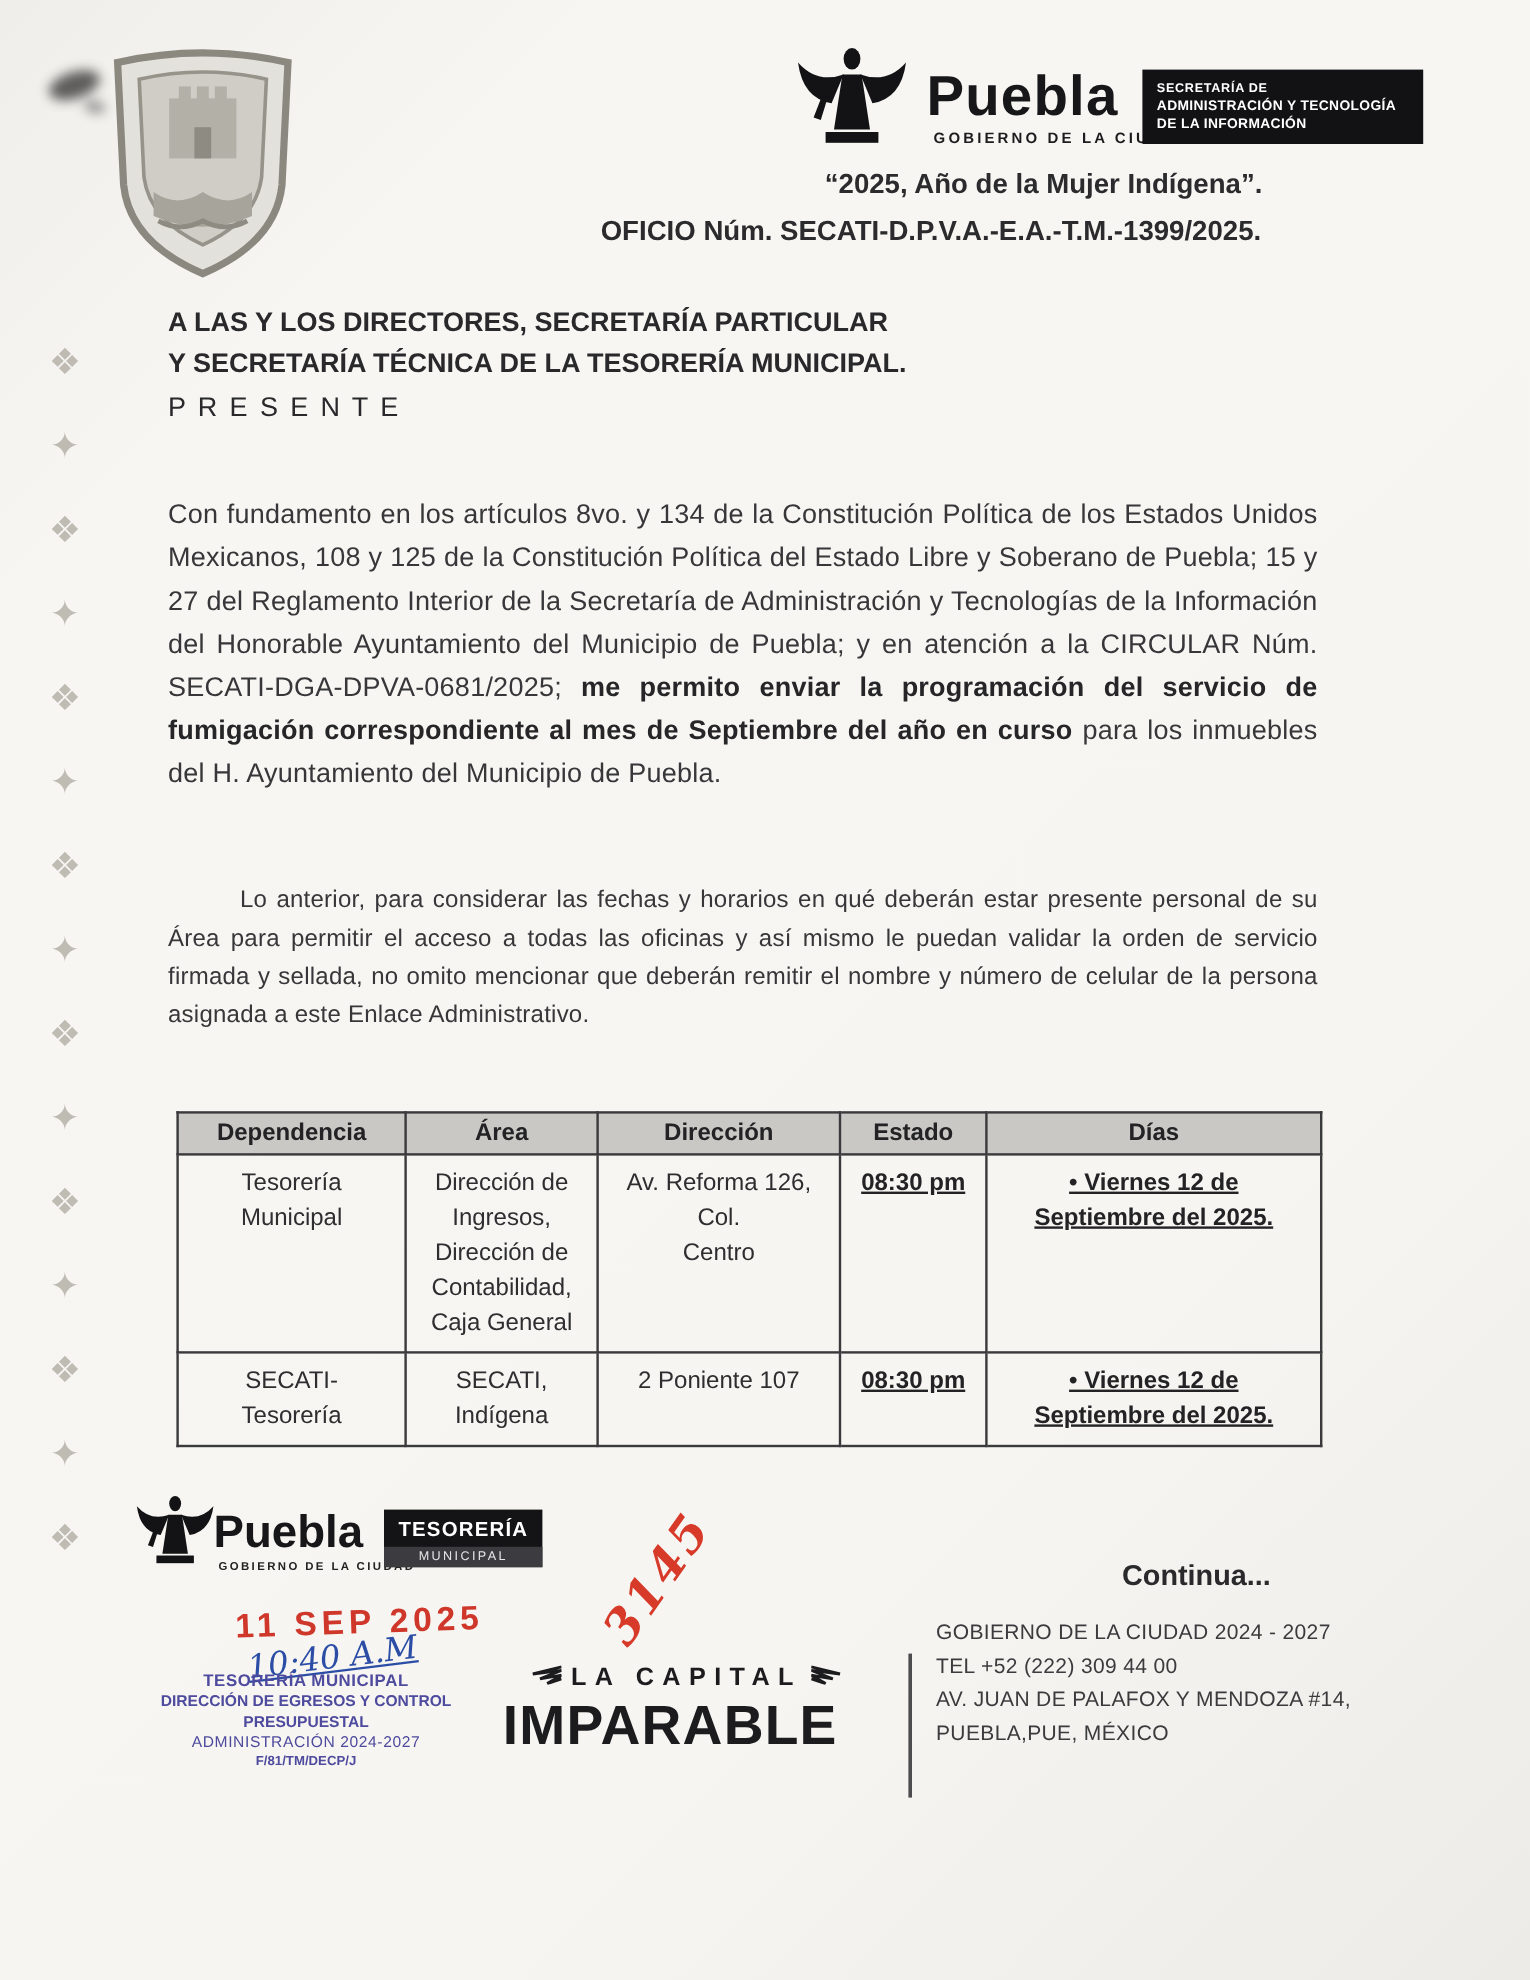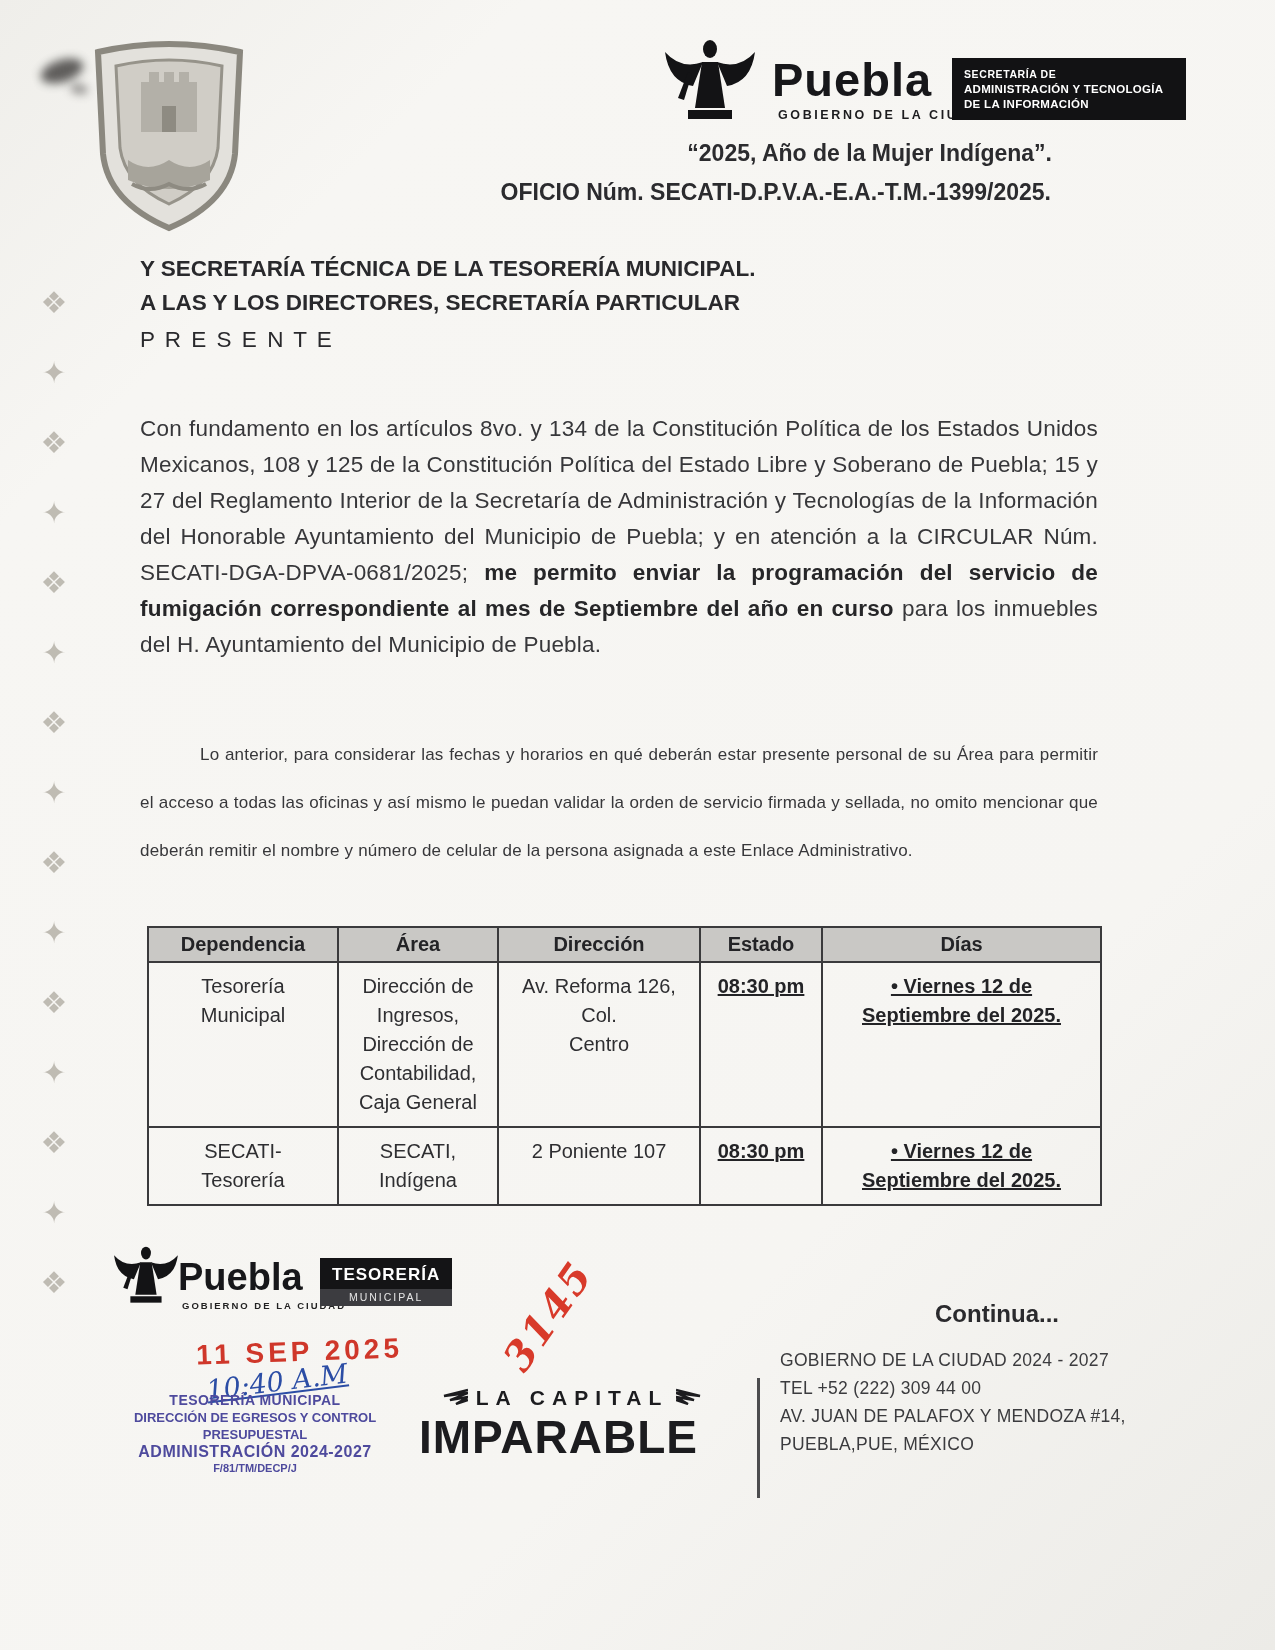--- a/index.html
+++ b/index.html
@@ -29,21 +29,21 @@
   .sec-box .l2,.sec-box .l3{font-size:11.5px;font-weight:800;letter-spacing:.3px;}
   .motto{position:absolute;right:223px;top:140px;font-size:23px;font-weight:700;color:#2b2b2e;}
   .oficio{position:absolute;right:224px;top:179px;font-size:23px;font-weight:700;color:#2b2b2e;}
   
   .addressee{position:absolute;left:140px;top:252px;font-size:22.5px;font-weight:700;
     line-height:34px;color:#29292c;}
   .presente{margin-top:3px;font-weight:400;letter-spacing:2px;}
   
   .p1{position:absolute;left:140px;top:388px;width:958px;font-size:22.5px;line-height:36px;
     text-align:justify;color:#37373a;letter-spacing:.2px;}
-  .p2{position:absolute;left:140px;top:714px;width:958px;font-size:17px;line-height:48px;
+  .p2{position:absolute;left:140px;top:714px;width:958px;font-size:20px;line-height:32px;
     text-align:justify;color:#37373a;letter-spacing:.2px;text-indent:60px;}
   .bold-run{font-weight:700;color:#262628;}
   
   table.sched{position:absolute;left:147px;top:926px;border-collapse:collapse;
     font-size:20px;color:#2e2e31;}
   .sched th{background:#c9c8c5;border:2.5px solid #3a3a3c;font-size:20px;font-weight:700;
     padding:5px 15px;color:#232326;}
   .sched td{border:2.5px solid #3a3a3c;padding:9px 6px;text-align:center;vertical-align:top;
     line-height:29px;white-space:pre-line;}
   .cell-strong{font-weight:700;text-decoration:underline;text-decoration-thickness:2px;color:#232326;}
@@ -56,21 +56,21 @@
   .badge .b2{background:#3c3c40;color:#e6e6e6;font-size:10.5px;letter-spacing:2px;margin:4px -12px 0 -12px;padding:2px 0 3px;}
   
   .date-stamp{position:absolute;left:196px;top:1336px;color:#cf372a;font-size:28px;font-weight:700;
     letter-spacing:4px;transform:rotate(-2deg);}
   .time-hand{position:absolute;left:206px;top:1366px;color:#2b4da5;font-size:27px;font-style:italic;
     font-family:"DejaVu Serif", serif;transform:rotate(-7deg);text-decoration:underline;}
   .office-stamp{position:absolute;left:110px;top:1392px;width:290px;text-align:center;
     color:#4e4a9d;line-height:17px;}
   .office-stamp .o1{font-size:14px;font-weight:800;letter-spacing:.5px;}
   .office-stamp .o2,.office-stamp .o3{font-size:13px;font-weight:800;}
-  .office-stamp .o4{font-size:16px;font-weight:700;letter-spacing:.5px;}
+  .office-stamp .o4{font-size:13px;font-weight:400;letter-spacing:.5px;}
   .office-stamp .o5{font-size:11px;font-weight:700;}
   .folio{position:absolute;left:486px;top:1292px;color:#d83a2a;font-size:40px;font-weight:600;
     font-style:italic;letter-spacing:3px;transform:rotate(-55deg);font-family:"DejaVu Serif", serif;}
   .continua{position:absolute;right:216px;top:1300px;font-size:24px;font-weight:800;color:#2a2a2d;}
   
   .slogan{position:absolute;left:419px;top:1386px;width:306px;text-align:left;color:#1c1c1f;}
   .slogan-top{display:flex;align-items:center;justify-content:center;gap:8px;font-size:21px;
     font-weight:800;letter-spacing:7px;}
   .slogan-bottom{font-size:46px;font-weight:800;letter-spacing:1px;margin-top:0px;}
   .v-divider{position:absolute;left:757px;top:1378px;width:2.5px;height:120px;background:#4c4c4e;}
@@ -130,22 +130,22 @@
   <div class="sec-box">
     <div class="l1">SECRETARÍA DE</div>
     <div class="l2">ADMINISTRACIÓN Y TECNOLOGÍA</div>
     <div class="l3">DE LA INFORMACIÓN</div>
   </div>
 
   <div class="motto">“2025, Año de la Mujer Indígena”.</div>
   <div class="oficio">OFICIO Núm. SECATI-D.P.V.A.-E.A.-T.M.-1399/2025.</div>
 
   <div class="addressee">
+    <div>A LAS Y LOS DIRECTORES, SECRETARÍA PARTICULAR</div>
     <div>Y SECRETARÍA TÉCNICA DE LA TESORERÍA MUNICIPAL.</div>
-    <div>A LAS Y LOS DIRECTORES, SECRETARÍA PARTICULAR</div>
     <div class="presente">P R E S E N T E</div>
   </div>
 
   <p class="p1"><span>Con fundamento en los artículos 8vo. y 134 de la Constitución Política de los Estados Unidos Mexicanos, 108 y 125 de la Constitución Política del Estado Libre y Soberano de Puebla; 15 y 27 del Reglamento Interior de la Secretaría de Administración y Tecnologías de la Información del Honorable Ayuntamiento del Municipio de Puebla; y en atención a la CIRCULAR Núm. SECATI-DGA-DPVA-0681/2025; </span><span class="bold-run">me permito enviar la programación del servicio de fumigación correspondiente al mes de Septiembre del año en curso</span><span> para los inmuebles del H. Ayuntamiento del Municipio de Puebla.</span></p>
 
   <p class="p2">Lo anterior, para considerar las fechas y horarios en qué deberán estar presente personal de su Área para permitir el acceso a todas las oficinas y así mismo le puedan validar la orden de servicio firmada y sellada, no omito mencionar que deberán remitir el nombre y número de celular de la persona asignada a este Enlace Administrativo.</p>
 
   <table class="sched">
     <colgroup>
       <col style="width:190px">

